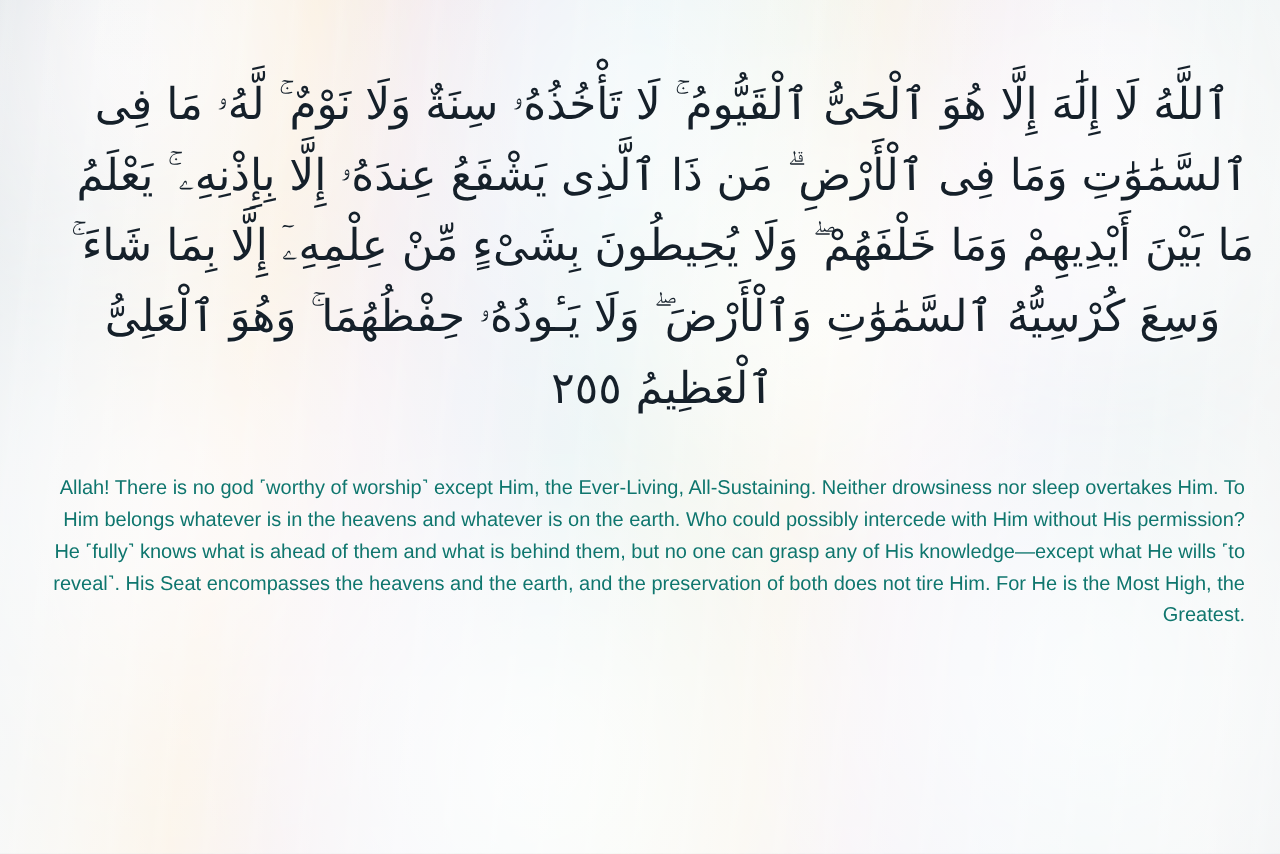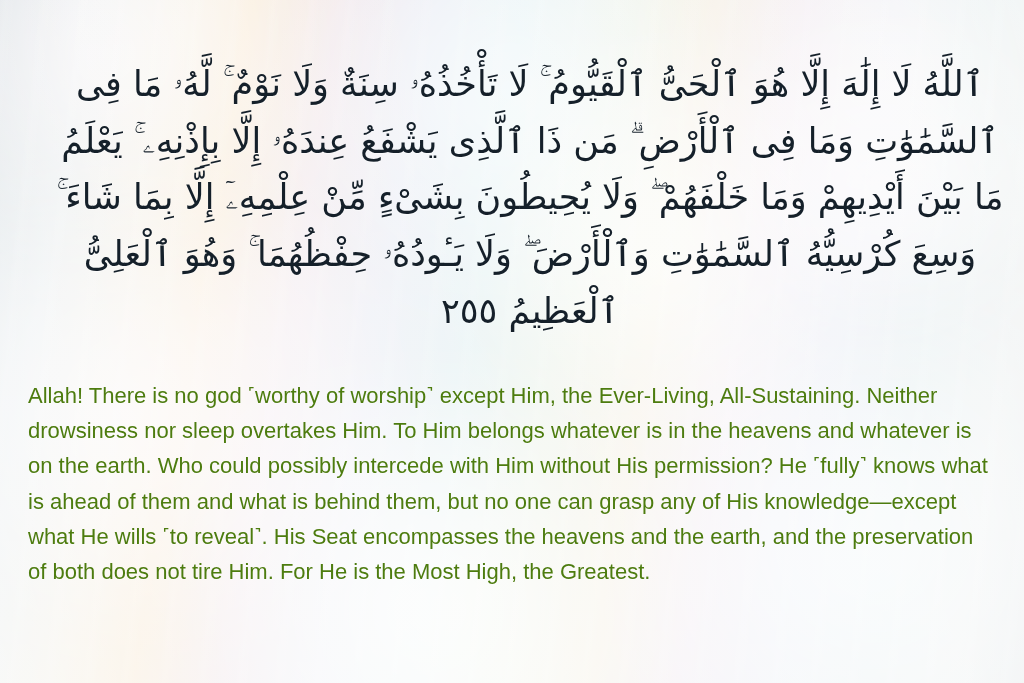--- a/index.html
+++ b/index.html
@@ -120,24 +120,24 @@
     text-shadow: 0 1px 1px rgba(255,255,255,0.55);
     margin-left: 36px;
   }
 
   .translation {
     position: absolute;
     left: 28px;
     right: 28px;
     top: 378px;
     font-family: "Liberation Sans", sans-serif;
-    font-size: 22px;
+    font-size: 16px;
     line-height: 1.6;
-    color: #4d7c0f;
-    text-align: left;
+    color: #0f766e;
+    text-align: right;
     text-shadow: 0 1px 1px rgba(255,255,255,0.45);
   }
 </style>
 </head>
 <body>
 
 <div class="canvas">
 
   <div class="bg-base"></div>
   <div class="bg-blob b1"></div>

